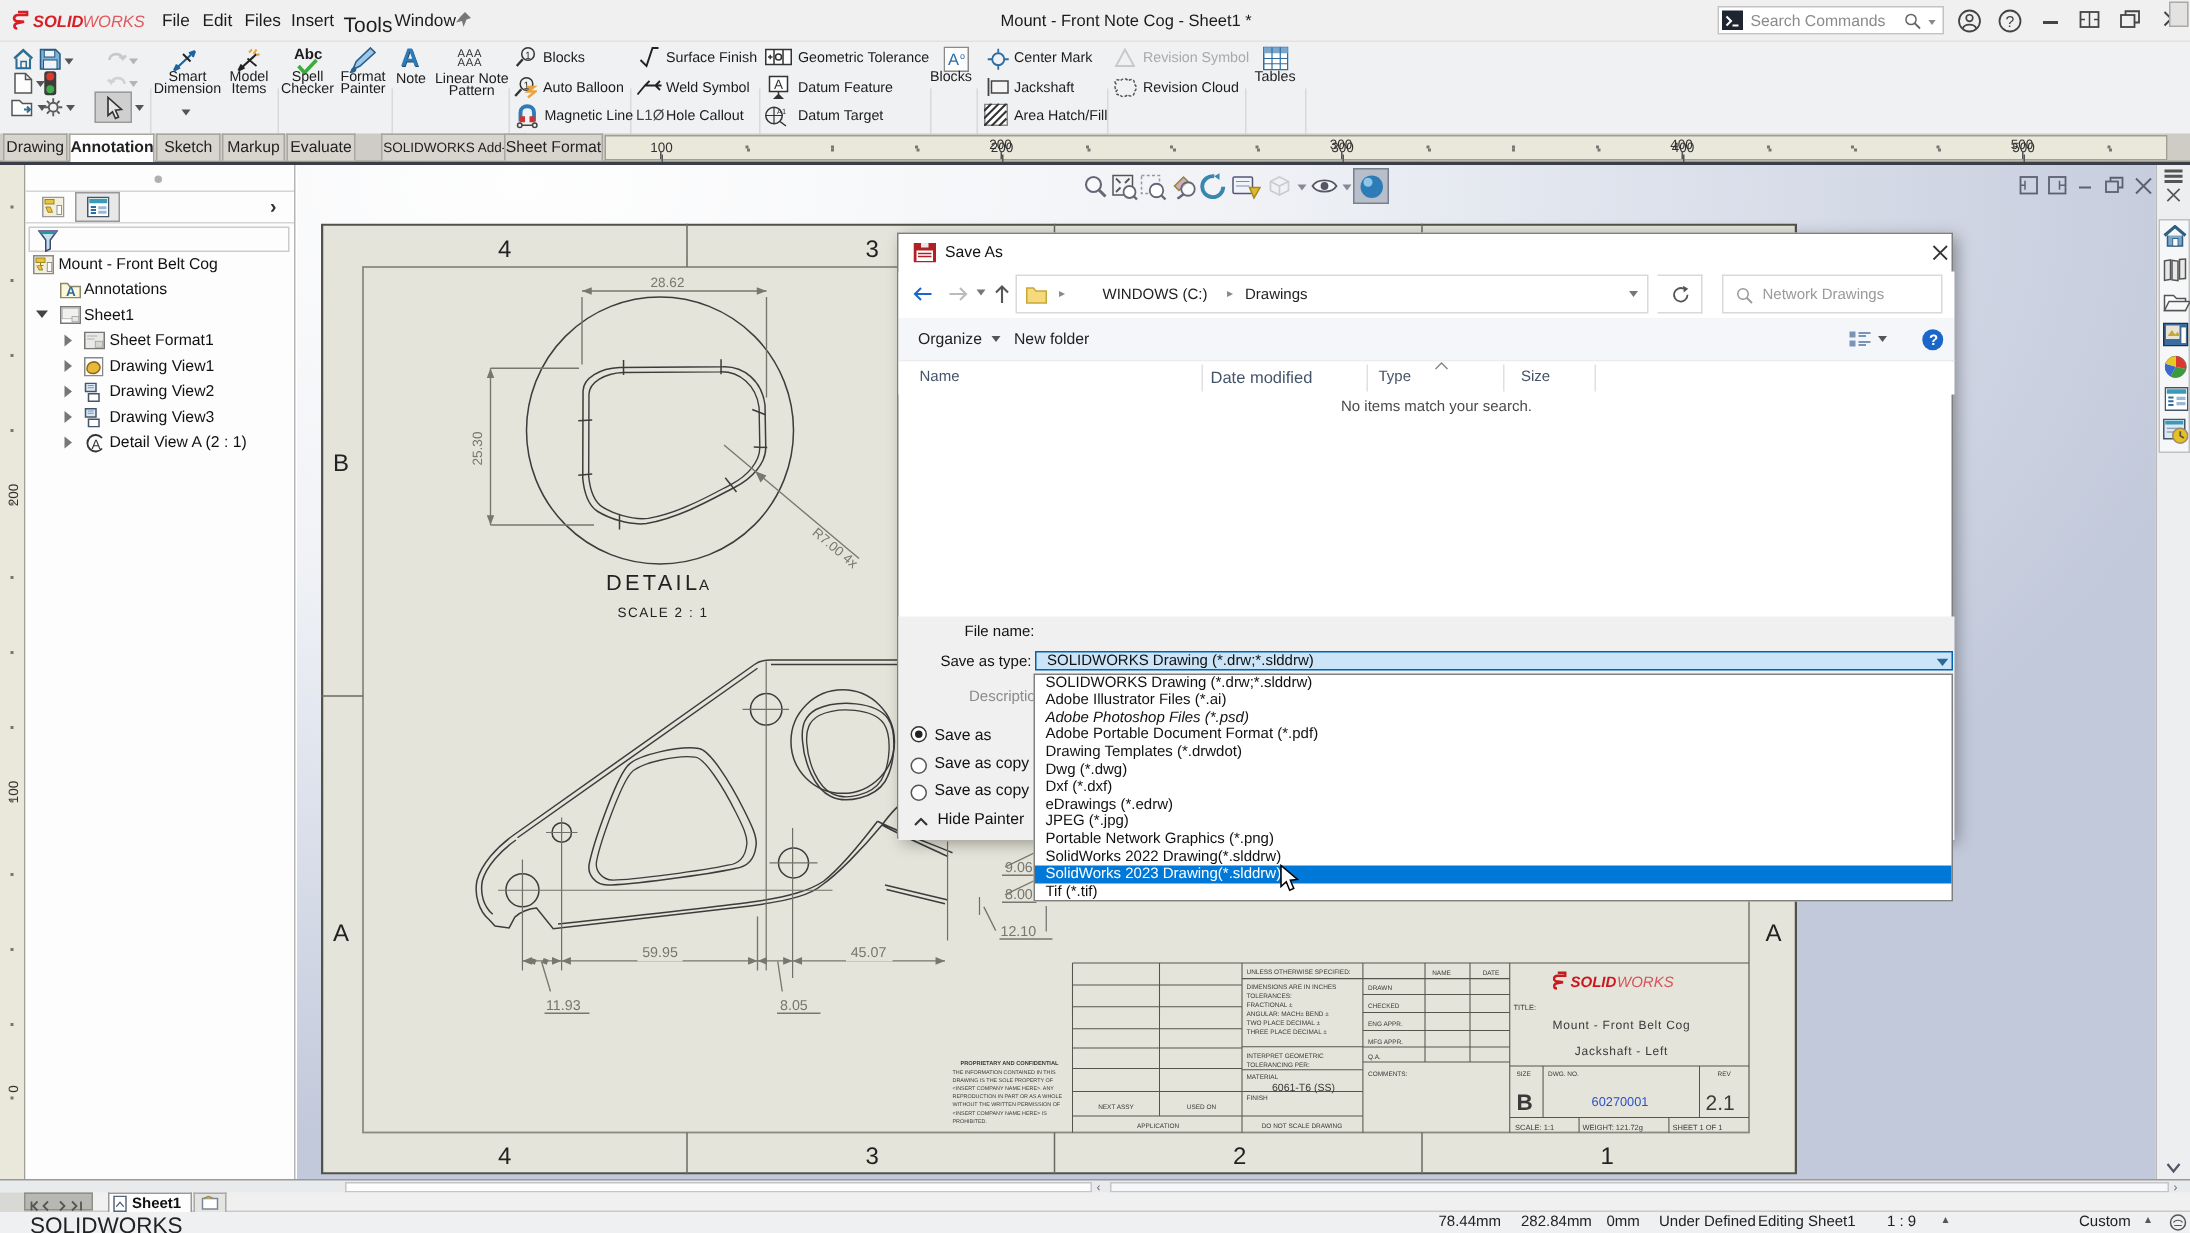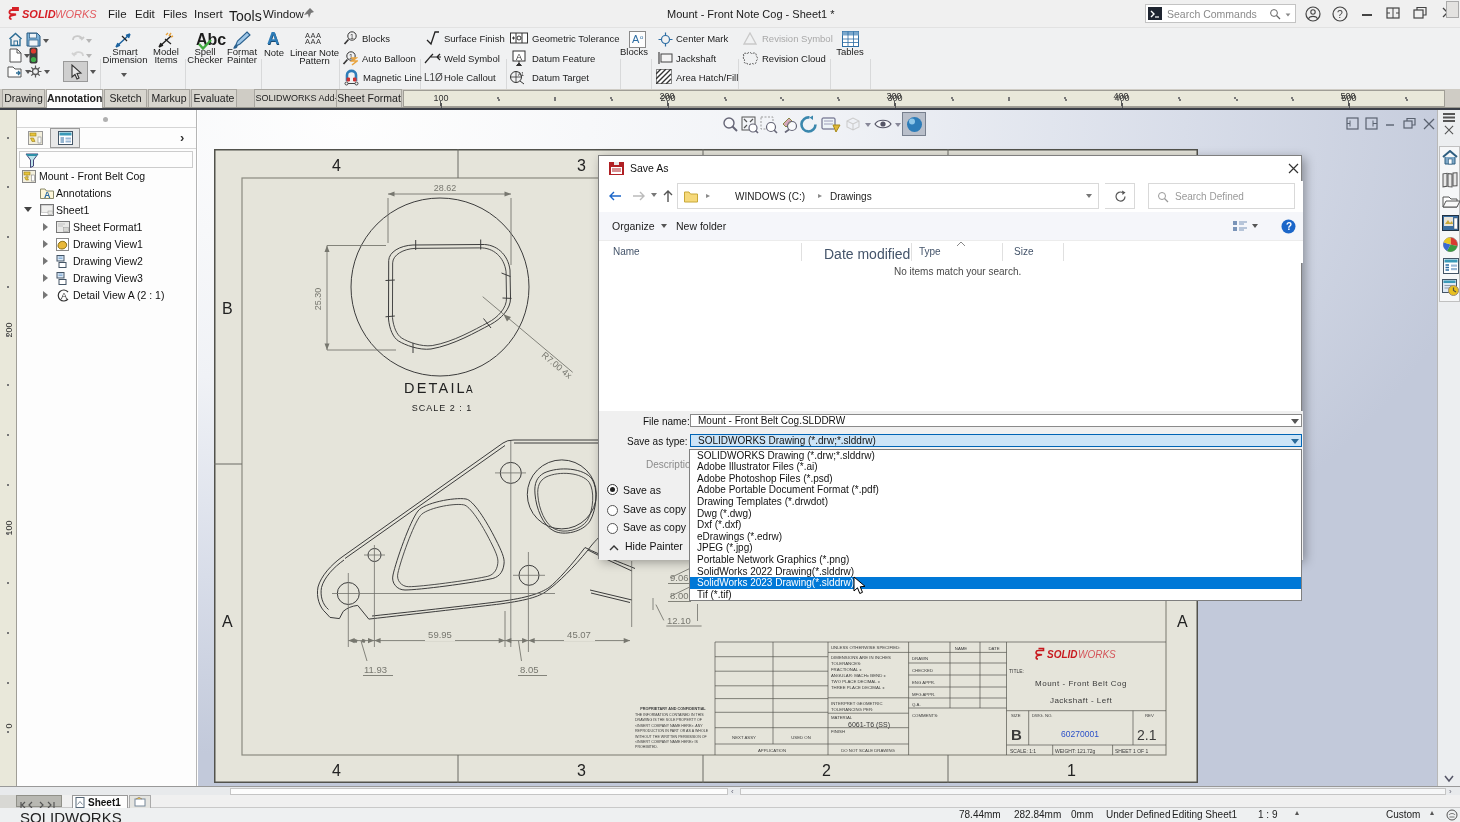--- a/index.html
+++ b/index.html
@@ -130,21 +130,21 @@
     </svg>
  <div class="rc" style="left:95px;top:20px;width:60px">Smart<br>Dimension</div>
  <div class="dd" style="left:121px;top:45px"></div>
  <svg class="abs" style="left:156px;top:4px" width="20" height="17" viewBox="0 0 20 17">
       <path d="M3 15 L15 4 M3 15 L7 13 M3 15 L5 11" stroke="#222" stroke-width="1.4" fill="none"></path>
       <path d="M9 7 L15 12" stroke="#222" stroke-width="1.2"></path>
       <path d="M10 3 L12 1 M13 4 L15 1 M15 5 L17 4" stroke="#e8a33d" stroke-width="1.4"></path>
     </svg>
  <div class="rc" style="left:138px;top:20px;width:56px">Model<br>Items</div>
 
- <div class="rl" style="left:196px;top:3px;font-weight:bold;font-size:16px">Abc</div>
+ <div class="rl" style="left:196px;top:3px;font-weight:bold;font-size:10px">Abc</div>
  <svg class="abs" style="left:198px;top:11px" width="14" height="11" viewBox="0 0 14 11">
       <path d="M1 5 L5 9.5 L13 1" stroke="#3faa3f" stroke-width="2.4" fill="none"></path>
     </svg>
  <div class="rc" style="left:176px;top:20px;width:58px">Spell<br>Checker</div>
  <svg class="abs" style="left:232px;top:3px" width="19" height="19" viewBox="0 0 19 19">
       <path d="M15 1 L18 4 L8 13 L5 14.5 L4 13.5 L5.5 10 Z" fill="#9fc7e8" stroke="#2a608e" stroke-width="1.1"></path>
       <path d="M4 13.5 C2 14 2 16.5 1 17.5 C3 18 6 17 5.5 15" fill="#2a608e"></path>
     </svg>
  <div class="rc" style="left:213px;top:20px;width:58px">Format<br>Painter</div>
 
@@ -790,21 +790,21 @@
    <svg class="abs" style="left:9px;top:6px" width="13" height="13" viewBox="0 0 13 13">
           <path d="M11 6.5 A4.5 4.5 0 1 1 8.5 2.5" stroke="#555" stroke-width="1.2" fill="none"></path>
           <path d="M8 0.5 L11.5 2.5 L8.5 5 Z" fill="#555"></path>
         </svg>
   </div>
   <div class="abs" style="left:549px;top:2px;width:147px;height:26px;border:1px solid #d9d9d9">
    <svg class="abs" style="left:8px;top:7px" width="12" height="12" viewBox="0 0 12 12">
           <circle cx="5" cy="5" r="3.5" stroke="#999" fill="none"></circle>
           <path d="M7.5 7.5 L11 11" stroke="#999" stroke-width="1.2"></path>
         </svg>
-   <div class="abs" style="left:26px;top:7px;font-size:10px;color:#9a9a9a">Search Defined</div>
+   <div class="abs" style="left:26px;top:7px;font-size:10px;color:#9a9a9a">Network Drawings</div>
   </div>
  </div>
 
  <div class="abs" style="left:0;top:56px;width:704px;height:29px;background:#f5f6fa;border-bottom:1px solid #ececec">
   <div class="abs" style="left:13px;top:8px;font-size:10.5px;color:#222">Organize</div>
   <div class="abs" style="left:62px;top:12px;width:0;height:0;border-left:3.5px solid transparent;border-right:3.5px solid transparent;border-top:4px solid #555"></div>
   <div class="abs" style="left:77px;top:8px;font-size:10.5px;color:#222">New folder</div>
   <svg class="abs" style="left:633px;top:8px" width="16" height="13" viewBox="0 0 16 13">
         <g fill="#7a94b8">
           <rect x="1" y="1" width="4" height="4"></rect>
@@ -816,41 +816,35 @@
       </svg>
   <div class="abs" style="left:653px;top:12px;width:0;height:0;border-left:3.5px solid transparent;border-right:3.5px solid transparent;border-top:4px solid #555"></div>
   <svg class="abs" style="left:682px;top:7px" width="15" height="15" viewBox="0 0 15 15">
         <circle cx="7.5" cy="7.5" r="7" fill="#1b66c9"></circle>
         <text x="5" y="11" font-size="10" font-weight="bold" fill="#fff" font-family="Liberation Sans">?</text>
       </svg>
  </div>
 
  <div class="abs" style="left:0;top:85px;width:704px;height:22px;background:#fff">
   <div class="abs" style="left:14px;top:5px;font-size:10px;color:#44546a">Name</div>
-  <div class="abs" style="left:225px;top:5px;font-size:14px;color:#44546a">Date modified</div>
+  <div class="abs" style="left:208px;top:5px;font-size:11px;color:#44546a">Date modified</div>
   <div class="abs" style="left:320px;top:5px;font-size:10px;color:#44546a">Type</div>
   <svg class="abs" style="left:357px;top:0px" width="10" height="6" viewBox="0 0 10 6">
         <path d="M1 5 L5 1 L9 5" stroke="#888" fill="none"></path>
       </svg>
   <div class="abs" style="left:415px;top:5px;font-size:10px;color:#44546a">Size</div>
   <div class="abs" style="left:202px;top:2px;width:1px;height:18px;background:#e0e0e0"></div>
   <div class="abs" style="left:312px;top:2px;width:1px;height:18px;background:#e0e0e0"></div>
   <div class="abs" style="left:403px;top:2px;width:1px;height:18px;background:#e0e0e0"></div>
   <div class="abs" style="left:464px;top:2px;width:1px;height:18px;background:#e0e0e0"></div>
  </div>
  <div class="abs" style="left:295px;top:110px;font-size:10px;color:#4a4a4a">No items match your search.</div>
 
  <div class="abs" style="left:0;top:255px;width:704px;height:149px;background:#f0f0f0">
   <div class="abs" style="left:44px;top:5px;font-size:10px;color:#111">File name:</div>
-  <div class="abs" style="left:91px;top:3px;width:612px;height:13px;background:#fff;border:1px solid #8a8a8a">
-    <div class="abs" style="left:7px;top:0px;font-size:10px;line-height:12px;color:#111">Mount - Front Belt Cog.SLDDRW</div>
-    <svg class="abs" style="left:600px;top:4px" width="8" height="5" viewBox="0 0 8 5">
-          <path d="M0 0 L4 5 L8 0" fill="#555"></path>
-        </svg>
-  </div>
   <div class="abs" style="left:28px;top:25px;font-size:10px;color:#111">Save as type:</div>
   <div class="abs" style="left:91px;top:23px;width:612px;height:13px;background:#cce4f7;border:1px solid #0064b5">
     <div class="abs" style="left:7px;top:0px;font-size:10px;line-height:12px;color:#111">SOLIDWORKS Drawing (*.drw;*.slddrw)</div>
     <svg class="abs" style="left:600px;top:4px" width="8" height="5" viewBox="0 0 8 5">
           <path d="M0 0 L4 5 L8 0" fill="#2a6a9a"></path>
         </svg>
   </div>
   <div class="abs" style="left:47px;top:48px;font-size:10px;color:#8a8a8a">Description:</div>
   <div class="abs" style="left:8px;top:73px;width:11px;height:11px;border:1px solid #333;border-radius:50%;background:#fff"></div>
   <div class="abs" style="left:11px;top:76px;width:5px;height:5px;border-radius:50%;background:#222"></div>
@@ -863,21 +857,21 @@
         <path d="M1 5 L5 1 L9 5" stroke="#333" stroke-width="1.4" fill="none"></path>
       </svg>
   <div class="abs" style="left:26px;top:129px;font-size:10.5px;color:#111">Hide Painter</div>
  </div>
 </div>
 
 <div class="abs" style="left:689px;top:449px;width:613px;height:152px;background:#fff;border:1px solid #7f7f7f"></div>
 
 <div class="li" style="top:449.6px;">SOLIDWORKS Drawing (*.drw;*.slddrw)</div>
 <div class="li" style="top:461.2px;">Adobe Illustrator Files (*.ai)</div>
-<div class="li" style="top:472.8px;">Adobe Photoshop Files (*.psd)</div>
+<div class="li" style="top:472.8px;font-style:italic;">Adobe Photoshop Files (*.psd)</div>
 <div class="li" style="top:484.4px;">Adobe Portable Document Format (*.pdf)</div>
 <div class="li" style="top:496.0px;">Drawing Templates (*.drwdot)</div>
 <div class="li" style="top:507.6px;">Dwg (*.dwg)</div>
 <div class="li" style="top:519.2px;">Dxf (*.dxf)</div>
 <div class="li" style="top:530.8px;">eDrawings (*.edrw)</div>
 <div class="li" style="top:542.4px;">JPEG (*.jpg)</div>
 <div class="li" style="top:554.0px;">Portable Network Graphics (*.png)</div>
 <div class="li" style="top:565.6px;">SolidWorks 2022 Drawing(*.slddrw)</div>
 <div class="li" style="top:577.2px;background:#0078d7;color:#fff;">SolidWorks 2023 Drawing(*.slddrw)</div>
 <div class="li" style="top:588.8px;">Tif (*.tif)</div>

